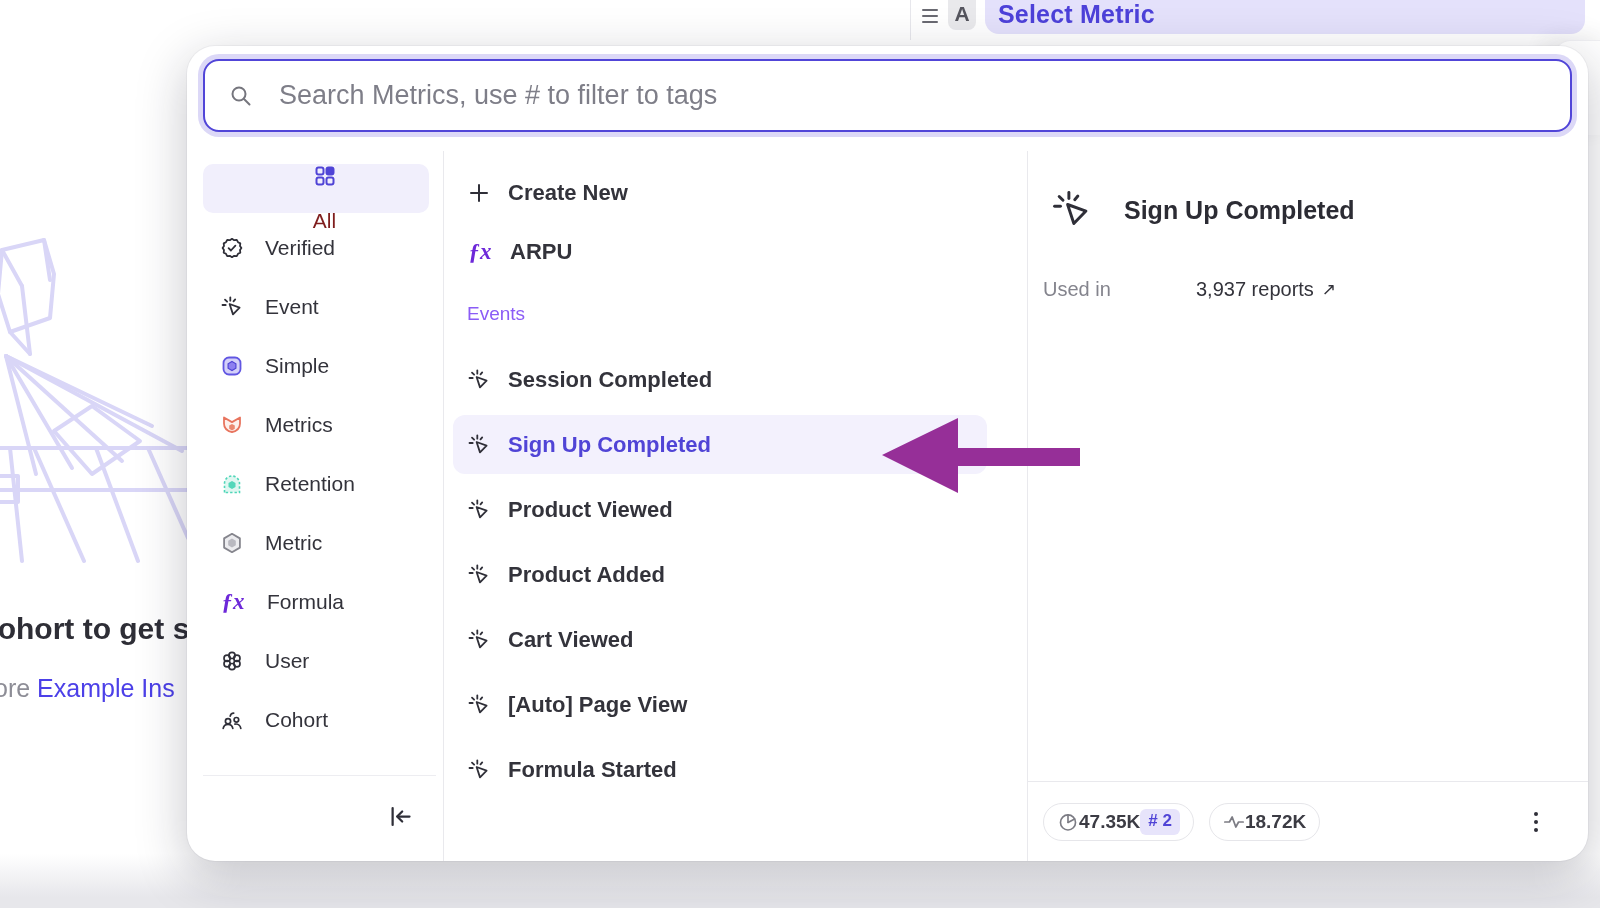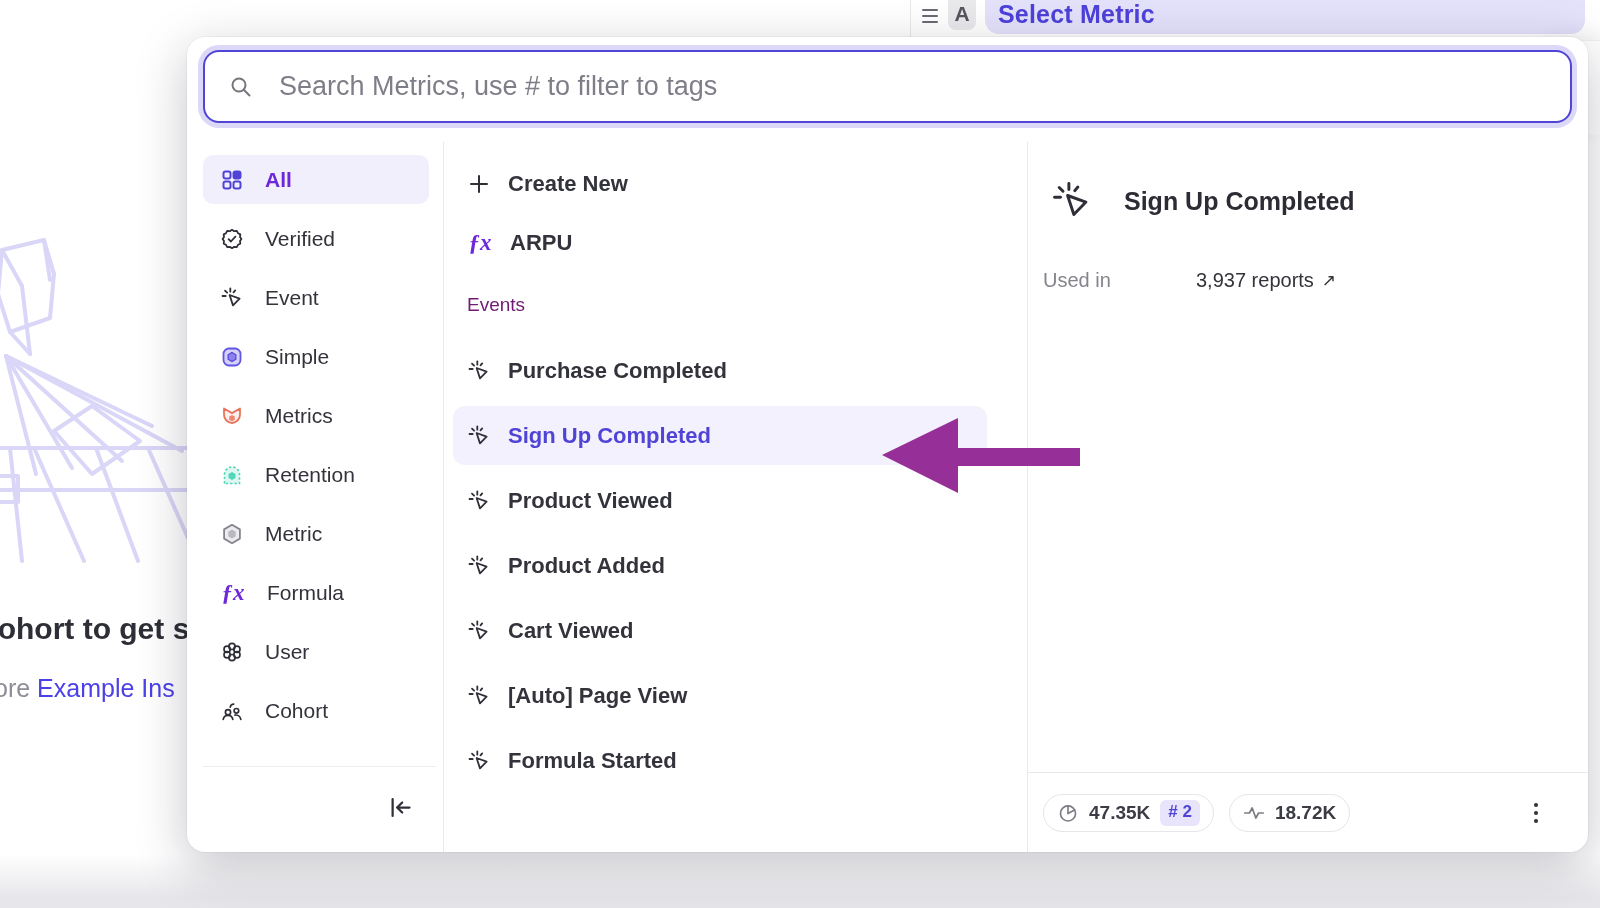--- a/index.html
+++ b/index.html
@@ -21,69 +21,69 @@
     box-shadow:-12px -4px 20px rgba(40,40,60,.07); }
   .bg-art { position:absolute; left:-8px; top:226px; }
   .bg-heading { position:absolute; left:-24px; top:612px; font-size:30px; font-weight:700; color:#2e2e36; white-space:nowrap; }
   .bg-link-line { position:absolute; left:-6px; top:674px; font-size:25px; white-space:nowrap; }
   .bg-link-prefix { color:#8d8d96; }
   .bg-link { color:#4c40e8; font-weight:500;margin-top:23px; }
   .bg-bottom-fade { position:absolute; left:0; bottom:0; width:1600px; height:54px;
     background:linear-gradient(180deg, rgba(232,232,236,0) 0%, #e7e7eb 80%); }
 
   
-  .dialog { position:absolute; left:187px; top:37px; width:1401px; height:815px; background:#fff;
-    border-radius:18px; box-shadow:0 14px 50px rgba(25,25,45,.25), 0 0 0 1px rgba(25,25,45,.04); z-index:10; }
+  .dialog { position:absolute; left:187px; top:46px; width:1401px; height:815px; background:#fff;
+    border-radius:28px; box-shadow:0 14px 50px rgba(25,25,45,.25), 0 0 0 1px rgba(25,25,45,.04); z-index:10; }
 
   .search-box { position:absolute; left:16px; top:13px; width:1369px; height:73px; background:#fff;
     border:2px solid #5145d8; border-radius:16px; box-shadow:0 0 0 5px #dcd8f7;
     display:flex; align-items:center; gap:26px; padding-left:24px; }
   .search-box input { border:none; outline:none; font-size:27px; color:#32323a; width:1200px;
     font-family:"Liberation Sans", sans-serif; background:transparent; }
   .search-box input::placeholder { color:#7e7e88; }
 
   .cols { position:absolute; left:0; top:105px; right:0; bottom:0; display:flex; overflow:hidden;
     border-bottom-left-radius:18px; border-bottom-right-radius:18px; }
 
   
   .col-side { width:257px; border-right:1px solid #e9e9ed; position:relative; }
   .side-items { padding:13px 14px 0 16px; }
   .side-item { height:49px; margin-bottom:10px; display:flex; align-items:center; gap:21px;
     padding-left:17px; border-radius:10px; font-size:21px; font-weight:500; color:#33333b; cursor:pointer; }
-  .side-item.selected { background:#f1effc; color:#6d28d9; font-weight:700; }
+  .side-item.selected { background:#f1effc; color:#7f1d1d; font-weight:400;flex-direction:column; }
   .icon24 { width:24px; height:24px; flex:none; display:block; }
   .fx-glyph { font-family:"Liberation Serif", serif; font-style:italic; font-weight:700; font-size:23px;
     color:#6d28d9; width:26px; text-align:center; flex:none; }
   .side-footer { position:absolute; left:16px; right:7px; bottom:0; height:86px;
     border-top:1px solid #ededf1; display:flex; align-items:center; justify-content:flex-end; padding-right:22px; }
 
   
   .col-mid { width:584px; border-right:1px solid #e9e9ed; padding-top:14px; position:relative; overflow:hidden; }
   .mrow { display:flex; align-items:center; gap:17px; padding-left:23px; font-size:22px; font-weight:600; color:#33333b; cursor:pointer; }
   .row-create { height:56px; }
   .row-arpu { height:62px; }
-  .section-label { margin:20px 0 16px 23px; height:24px; font-size:19px; font-weight:500; color:#701a75; }
+  .section-label { margin:20px 0 16px 23px; height:24px; font-size:19px; font-weight:500; color:#8b5cf6; }
   .events-list { margin-top:20px; }
   .event-row { height:65px; display:flex; align-items:center; gap:17px; padding-left:23px;
     font-size:22px; font-weight:600; color:#33333b; cursor:pointer; }
   .event-row.selected { height:59px; margin:3px 40px 3px 9px; padding-left:14px;
     background:#f3f1fd; border-radius:12px; color:#5044d6; }
 
   
   .col-right { flex:1; position:relative; }
   .detail-header { position:absolute; left:22px; top:37px; display:flex; align-items:center; gap:30px; }
   .detail-title { font-size:25px; font-weight:700; color:#2c2c34; }
   .used-row { position:absolute; left:15px; top:127px; display:flex; align-items:center; font-size:20px; }
   .used-label { color:#84848d; width:153px; }
   .used-value { color:#33333b; }
   .used-arrow { color:#33333b; font-size:17px; margin-left:8px; }
   .detail-footer { position:absolute; left:0; right:0; bottom:0; height:80px; border-top:1px solid #e9e9ed;
     display:flex; align-items:center; gap:15px; padding:0 46px 0 15px; }
   .badge { height:38px; border:1.5px solid #e6e6ea; border-radius:20px; display:flex; align-items:center;
-    gap:10px; padding:0 13px; font-size:19px; font-weight:600; color:#3c3c44; background:#fff; cursor:pointer;justify-content:space-between; }
+    padding:0 13px; font-size:19px; font-weight:600; color:#3c3c44; background:#fff; cursor:pointer;justify-content:space-between; }
   .chip { background:#e7e4fb; color:#5044d6; border-radius:6px; padding:2px 8px 4px; font-size:17px; font-weight:600; }
   .kebab { margin-left:auto; display:flex; flex-direction:column; gap:4px; cursor:pointer; padding:4px; }
   .kebab i { width:4px; height:4px; border-radius:50%; background:#2f2f38; display:block; }
 
   
   .pointer-arrow { position:absolute; left:0; top:0; z-index:50; pointer-events:none; }
 </style>
 </head>
 <body>
 
@@ -285,21 +285,21 @@
           <div class="event-row">
             <svg class="icon24" viewBox="0 0 24 24">
               <g fill="none" stroke="#2f2f38" stroke-width="1.8" stroke-linecap="round" stroke-linejoin="round">
                 <path d="M2.5 10h3.2"></path>
                   <path d="M5 4.6l2.1 2.1"></path>
                   <path d="M10.3 2.5v3.2"></path>
                   <path d="M15.2 4.4l-1.7 2"></path>
                 <path d="M9.6 9l10 3.6-6.6 6.8z"></path>
                 </g>
               </svg>
-            <span>Purchase Completed</span>
+            <span>Session Completed</span>
           </div>
 
           <div class="event-row selected">
             <svg class="icon24" viewBox="0 0 24 24">
               <g fill="none" stroke="#2f2f38" stroke-width="1.8" stroke-linecap="round" stroke-linejoin="round">
                 <path d="M2.5 10h3.2"></path>
                   <path d="M5 4.6l2.1 2.1"></path>
                   <path d="M10.3 2.5v3.2"></path>
                   <path d="M15.2 4.4l-1.7 2"></path>
                 <path d="M9.6 9l10 3.6-6.6 6.8z"></path>

